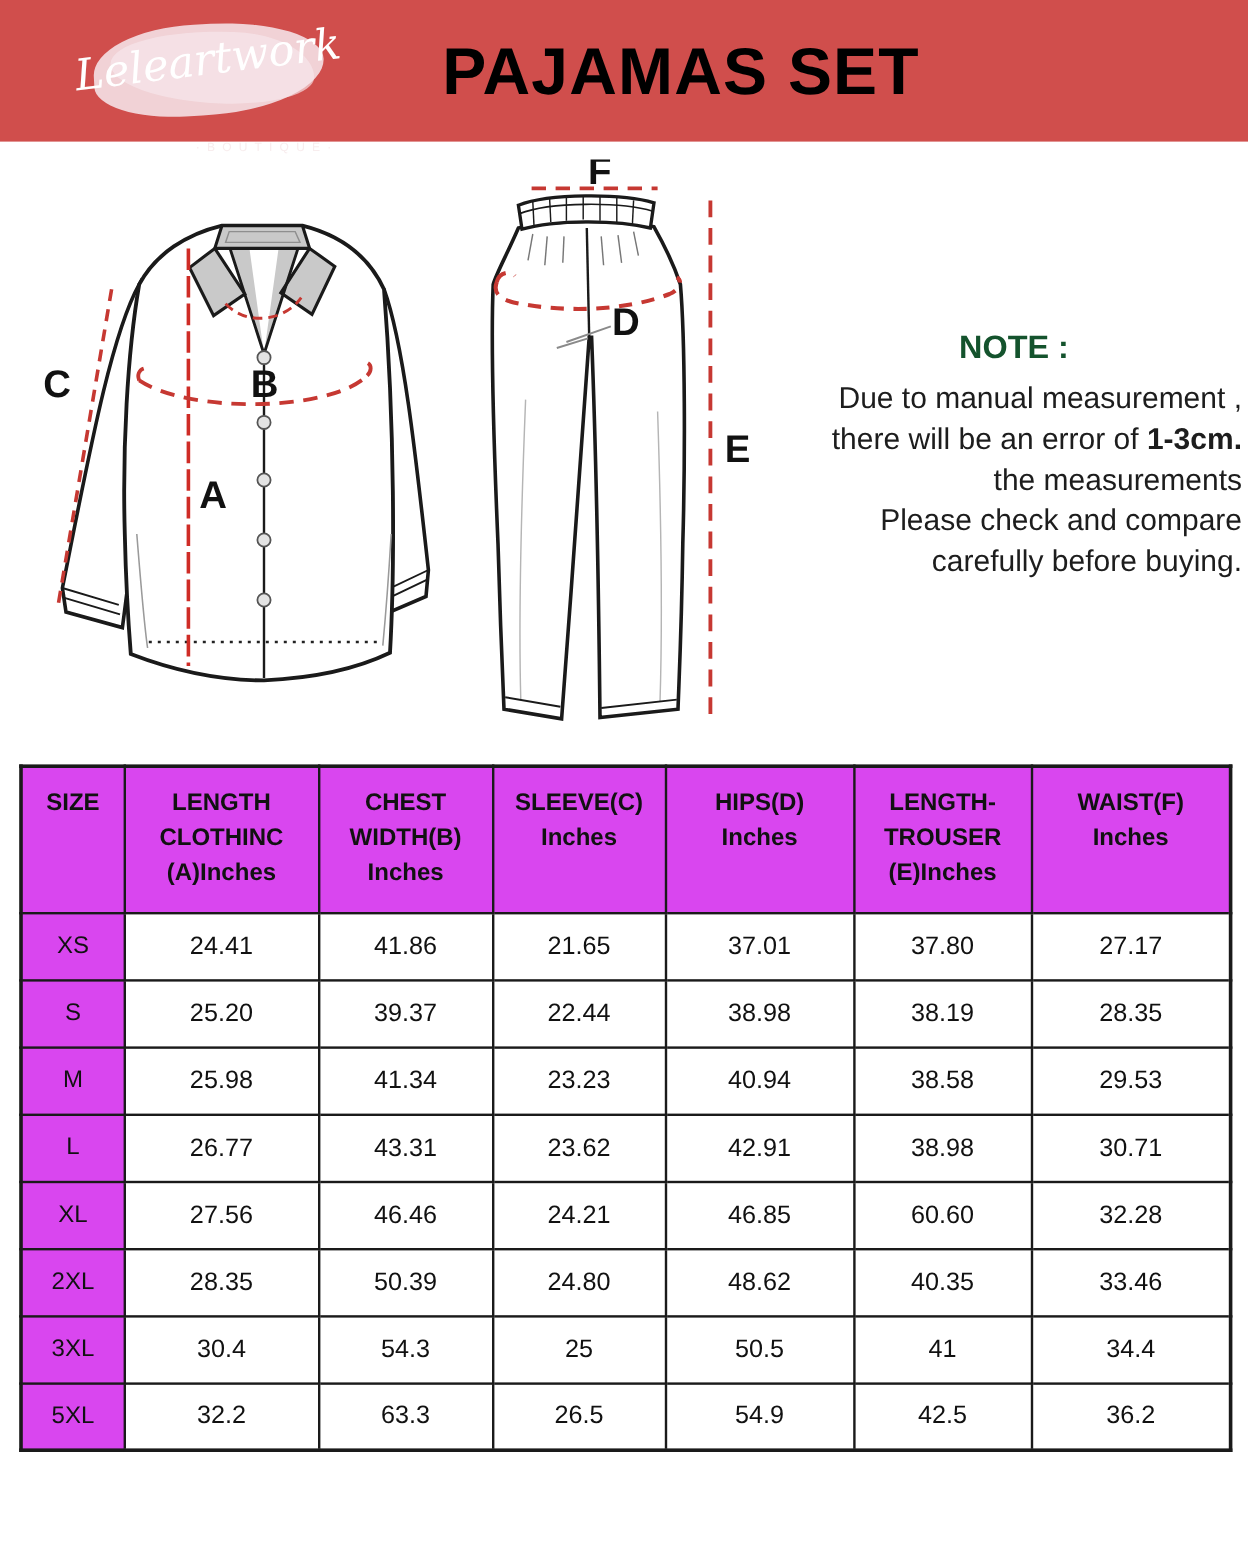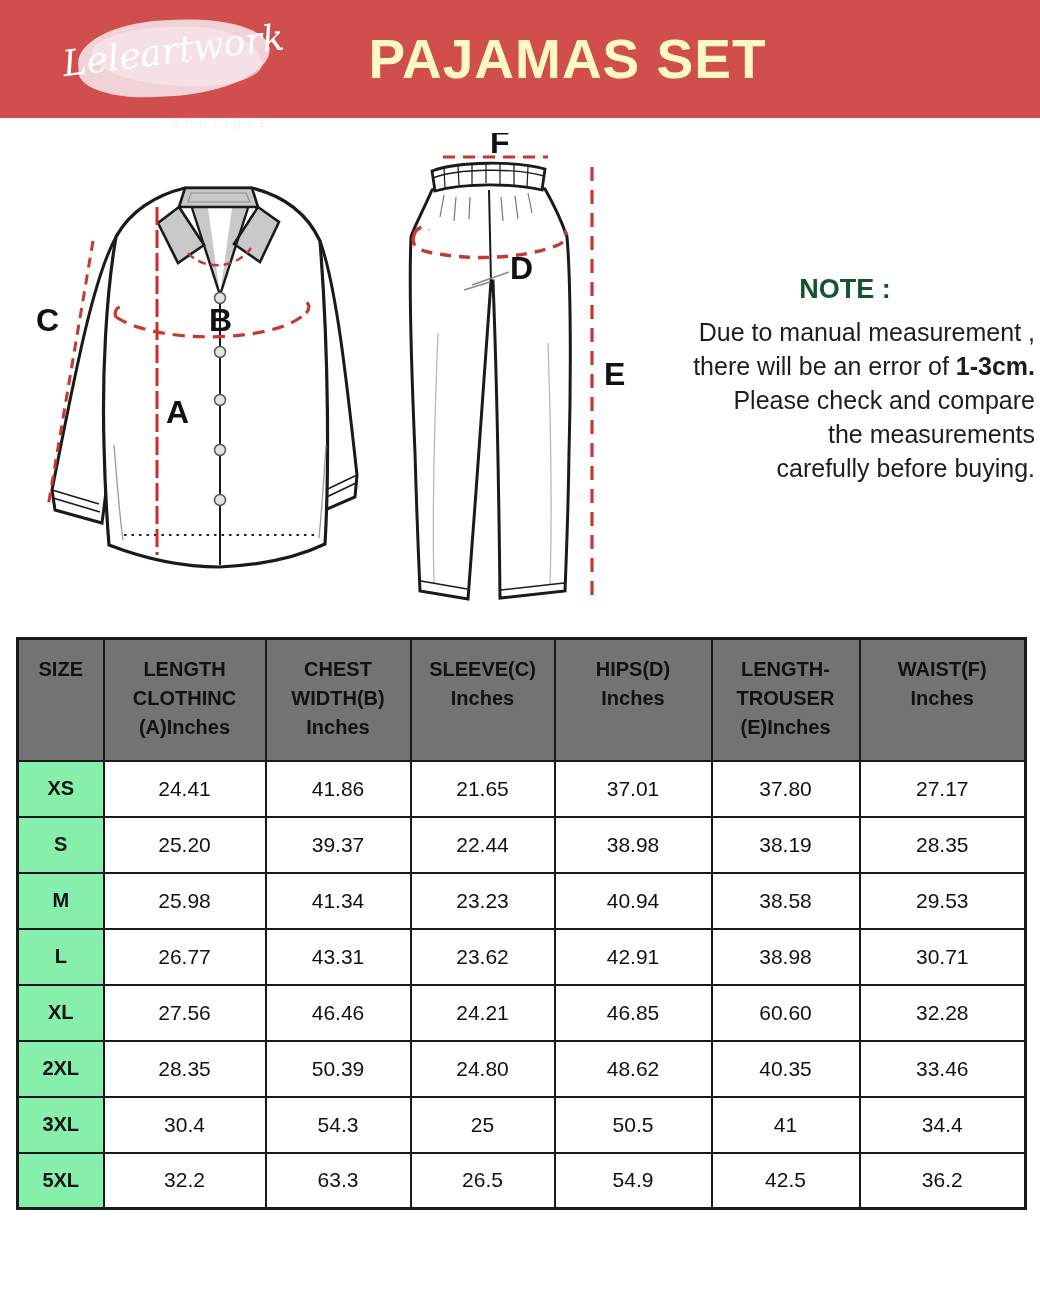--- a/index.html
+++ b/index.html
@@ -15,21 +15,21 @@
   .banner {
     position:absolute; left:0; top:0;
     width:1040px; height:118px;
     background:#d04e4c;
   }
   .banner-title {
     position:absolute; left:0; top:0;
     width:1040px; height:118px;
     display:flex; align-items:center; justify-content:center;
     padding-left:95px;
-    color:#fef9c3;
+    color:#000000;
     font-size:55px; font-weight:bold; letter-spacing:1px;
   }
   .logo { position:absolute; left:62px; top:6px; width:220px; height:110px; }
   .brush {
     position:absolute; left:16px; top:14px; width:192px; height:76px;
     background:rgba(243,221,226,0.92);
     border-radius:48% 52% 58% 42% / 55% 48% 60% 40%;
     transform:rotate(-3deg);
   }
   .brush2 {
@@ -70,35 +70,35 @@
     width:1008px;
     border-collapse:collapse; table-layout:fixed;
     background:#ffffff;
     border:3px solid #1a1a1a;
   }
   .size-chart th, .size-chart td {
     border:2px solid #1a1a1a;
     text-align:center;
   }
   .size-chart thead th {
-    background:#737373;
+    background:#d946ef;
     height:122px;
     vertical-align:top;
     padding-top:15px;
     font-size:20px; font-weight:bold; color:#111;
     line-height:29px;
     white-space:pre-line;
   }
   .size-chart tbody td {
     height:56px;
     font-size:21px; color:#111;
   }
   .size-chart tbody td.size-cell {
-    background:#86efac;
-    font-weight:bold; font-size:20px;
+    background:#d946ef;
+    font-weight:normal; font-size:20px;
   }
 </style>
 </head>
 <body>
 
 <div class="banner">
   <div class="logo">
     <div class="brush"></div>
     <div class="brush2"></div>
     <div class="logo-script">Leleartwork</div>
@@ -177,22 +177,22 @@
   <path d="M74,152 L111,139 M66,157 L92,149" stroke="#8a8a8a" stroke-width="1.6" fill="none"></path>
   <text class="diag-label" x="92" y="20">F</text>
   <text class="diag-label" x="112" y="146">D</text>
   <text class="diag-label" x="206" y="252">E</text>
 </svg>
 
 <div class="note">
   <div class="note-title">NOTE :</div>
   <div class="note-line">Due to manual measurement ,</div>
   <div class="note-line"><span>there will be an error of </span><b>1-3cm.</b></div>
+  <div class="note-line">the measurements</div>
   <div class="note-line">Please check and compare</div>
-  <div class="note-line">the measurements</div>
   <div class="note-line">carefully before buying.</div>
 </div>
 
 <table class="size-chart">
   <colgroup>
     <col style="width:86px">
       <col style="width:162px">
       <col style="width:145px">
     <col style="width:144px">
       <col style="width:157px">

